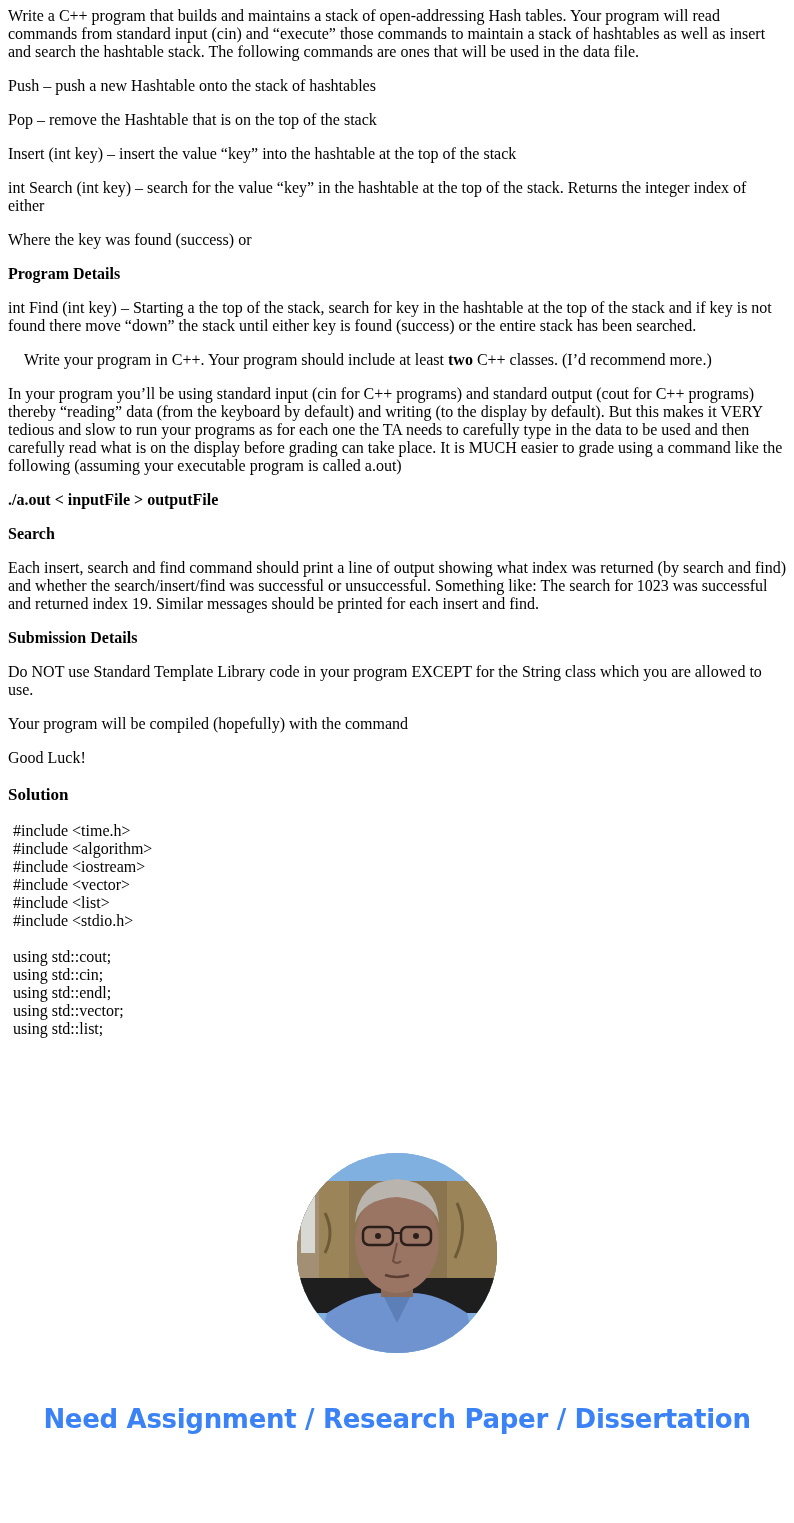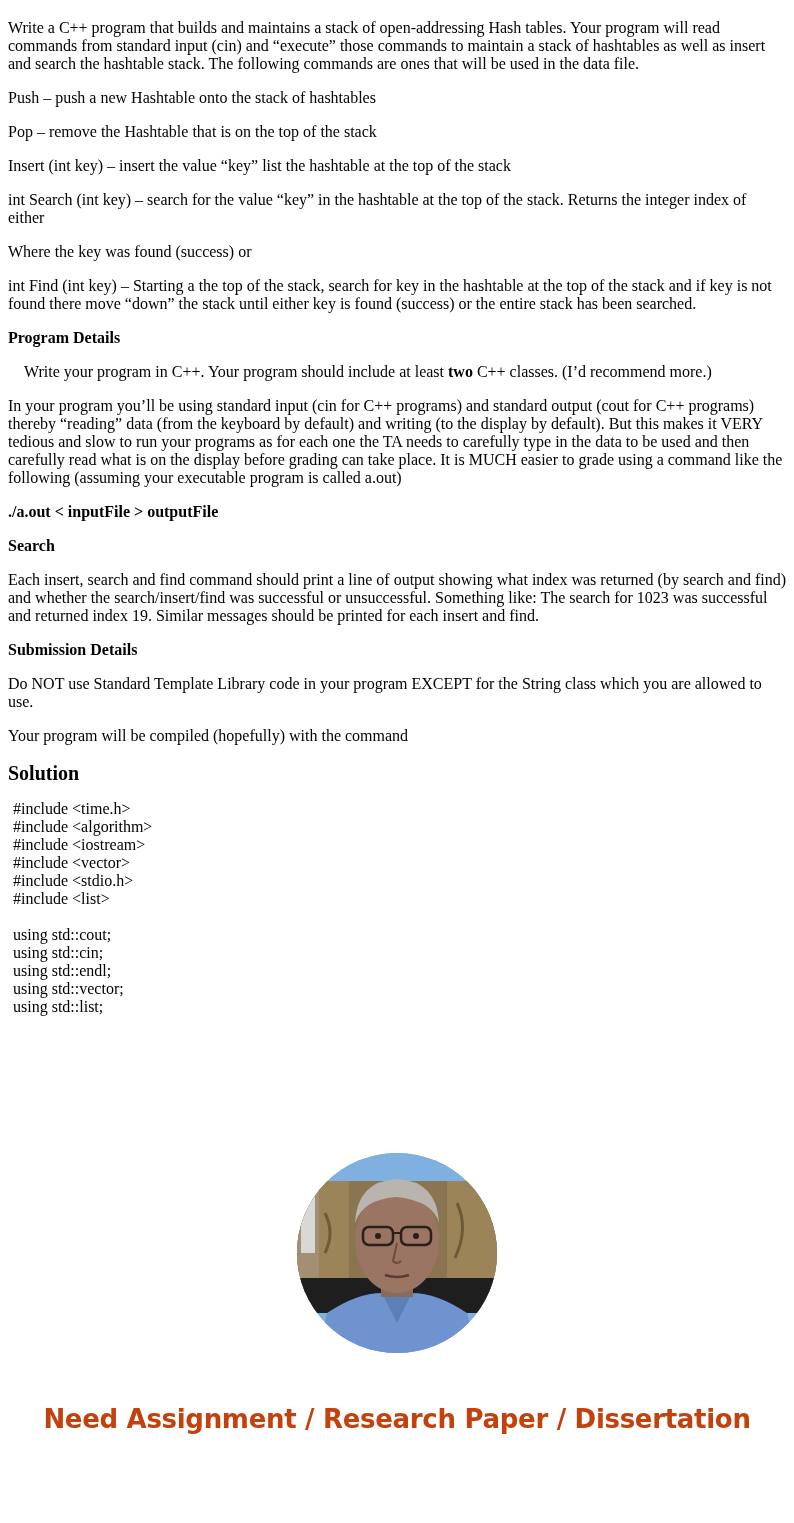--- a/index.html
+++ b/index.html
@@ -6,25 +6,25 @@
     body {
       width: 794px;
       min-height: 1523px;
       font-family: "Liberation Serif", serif;
       font-size: 16px;
       line-height: 18px;
       color: #000000;
       position: relative;
     }
     .content { padding: 7px 8px 0 8px; }
-    .content p { margin: 12px 0 16px 0; }
+    .content p { margin: 0 0 16px 0; }
     .content p.indent { padding-left: 16px; }
     .content b { font-weight: bold; }
     h3.solution-title {
-      font-size: 20px;
+      font-size: 17px;
       font-weight: bold;
       line-height: 22px;
       margin: 17px 0 16px 0;
     }
     .code-block { margin: 5px; }
     .code-line { display: block; min-height: 18px; }
     .avatar-wrap {
       position: absolute;
       left: 297px;
       top: 1153px;
@@ -38,59 +38,60 @@
     .promo {
       position: absolute;
       left: 0;
       top: 1404px;
       width: 794px;
       text-align: center;
       font-family: "DejaVu Sans", sans-serif;
       font-weight: bold;
       font-size: 26px;
       line-height: 30px;
-      color: #c2410c;
+      color: #3b82f6;
       letter-spacing: -0.3px;
     }
     .promo span { display: block; }
   </style>
 </head>
 <body>
 
 <div class="content">
   <p>Write a C++ program that builds and maintains a stack of open-addressing Hash tables. Your program will read commands from standard input (cin) and “execute” those commands to maintain a stack of hashtables as well as insert and search the hashtable stack.   The following commands are ones that will be used in the data file.</p>
 
   <p>Push – push a new Hashtable onto the stack of hashtables</p>
   <p>Pop – remove the Hashtable that is on the top of the stack</p>
-  <p>Insert (int key) – insert the value “key” list the hashtable at the top of the stack</p>
+  <p>Insert (int key) – insert the value “key” into the hashtable at the top of the stack</p>
   <p>int Search (int key) – search for the value “key” in the hashtable at the top of the stack. Returns the integer index of either</p>
   <p>Where the key was found (success) or</p>
+  <p><b>Program Details</b></p>
+
   <p>int Find (int key) – Starting a the top of the stack, search for key in the hashtable at the top of the stack and if key is not found there move “down” the stack until either key is found (success) or the entire stack has been searched.</p>
-
-  <p><b>Program Details</b></p>
   <p class="indent"><span>Write your program in C++.   Your program should include at least </span><b>two</b><span> C++ classes.   (I’d recommend more.)</span></p>
   <p>In your program you’ll be using standard input (cin for C++ programs) and standard output (cout for C++ programs) thereby “reading” data (from the keyboard by default) and writing (to the display by default).   But this makes it VERY tedious and slow to run your programs as for each one the TA needs to carefully type in the data to be used and then carefully read what is on the display before grading can take place.    It is MUCH easier to grade using a command like the following (assuming your executable program is called a.out)</p>
   <p><b>./a.out &lt; inputFile &gt; outputFile</b></p>
 
   <p><b>Search</b></p>
   <p>Each insert, search and find command should print a line of output showing what index was returned (by search and find) and whether the search/insert/find was successful or unsuccessful. Something like: The search for 1023 was successful and returned index 19.   Similar messages should be printed for each insert and find.</p>
 
   <p><b>Submission Details</b></p>
   <p>Do NOT use Standard Template Library code in your program EXCEPT for the String class which you are allowed to use.</p>
   <p>Your program will be compiled (hopefully) with the command</p>
+  <p>Good Luck!</p>
 
   <h3 class="solution-title">Solution</h3>
 
   <div class="code-block">
     <span class="code-line">#include &lt;time.h&gt;</span>
     <span class="code-line">#include &lt;algorithm&gt;</span>
     <span class="code-line">#include &lt;iostream&gt;</span>
     <span class="code-line">#include &lt;vector&gt;</span>
+    <span class="code-line">#include &lt;list&gt;</span>
     <span class="code-line">#include &lt;stdio.h&gt;</span>
-    <span class="code-line">#include &lt;list&gt;</span>
     <span class="code-line"></span>
     <span class="code-line">using std::cout;</span>
     <span class="code-line">using std::cin;</span>
     <span class="code-line">using std::endl;</span>
     <span class="code-line">using std::vector;</span>
     <span class="code-line">using std::list;</span>
   </div>
 </div>
 
 <div class="avatar-wrap">

